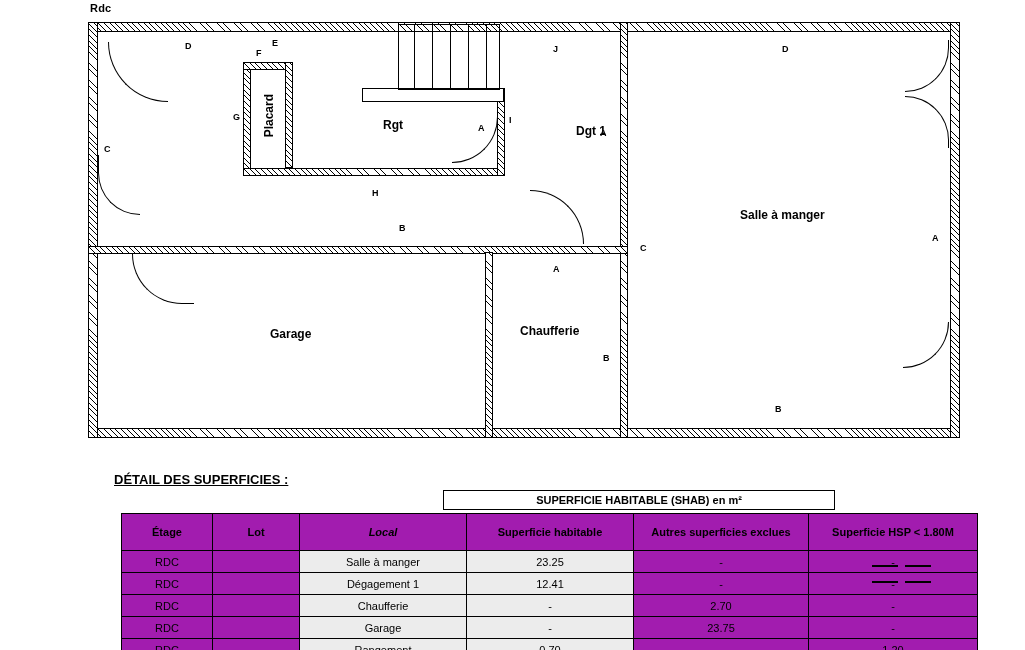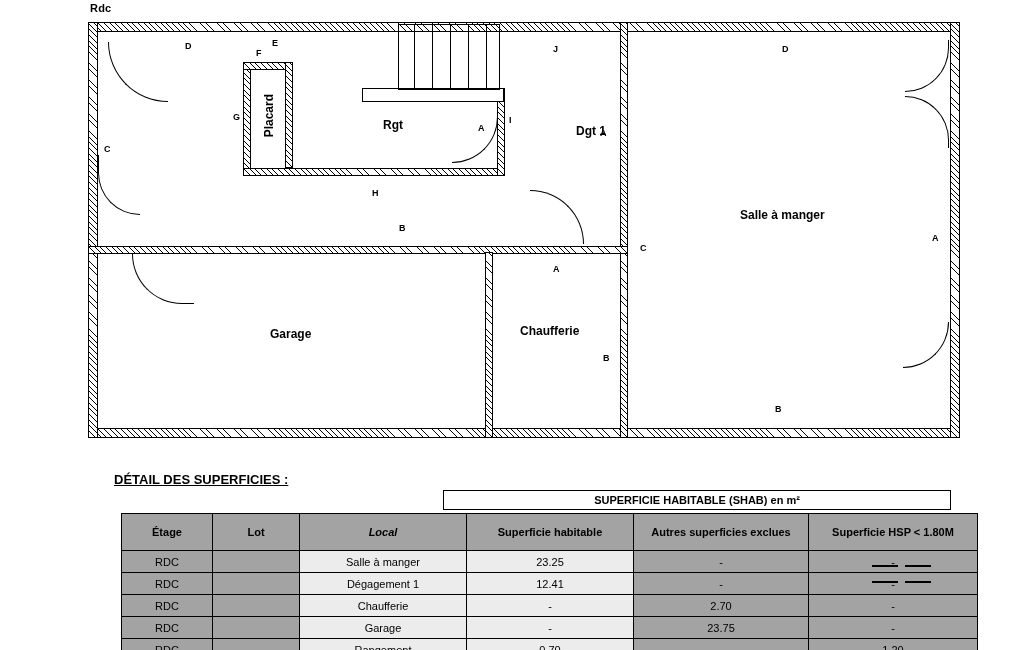--- a/index.html
+++ b/index.html
@@ -91,30 +91,30 @@
     left: 121px;
     top: 45px;
     border-collapse: collapse;
     font-size: 11px;
   }
   table.areas td, table.areas th {
     border: 1px solid #000;
     text-align: center;
     padding: 2px 4px;
     font-weight: normal;
-    background: #a3a3a3;
+    background: #a21caf;
   }
   table.areas th {
     font-weight: bold;
   }
   .shab-header {
     position: absolute;
     left: 443px;
     top: 22px;
-    width: 508px;
+    width: 392px;
     height: 20px;
     border: 1px solid #000;
     box-sizing: border-box;
     font-size: 11px;
     font-weight: bold;
     text-align: center;
     line-height: 19px;
     background: #ffffff;
   }
   .col-etage  { width: 82px; }

